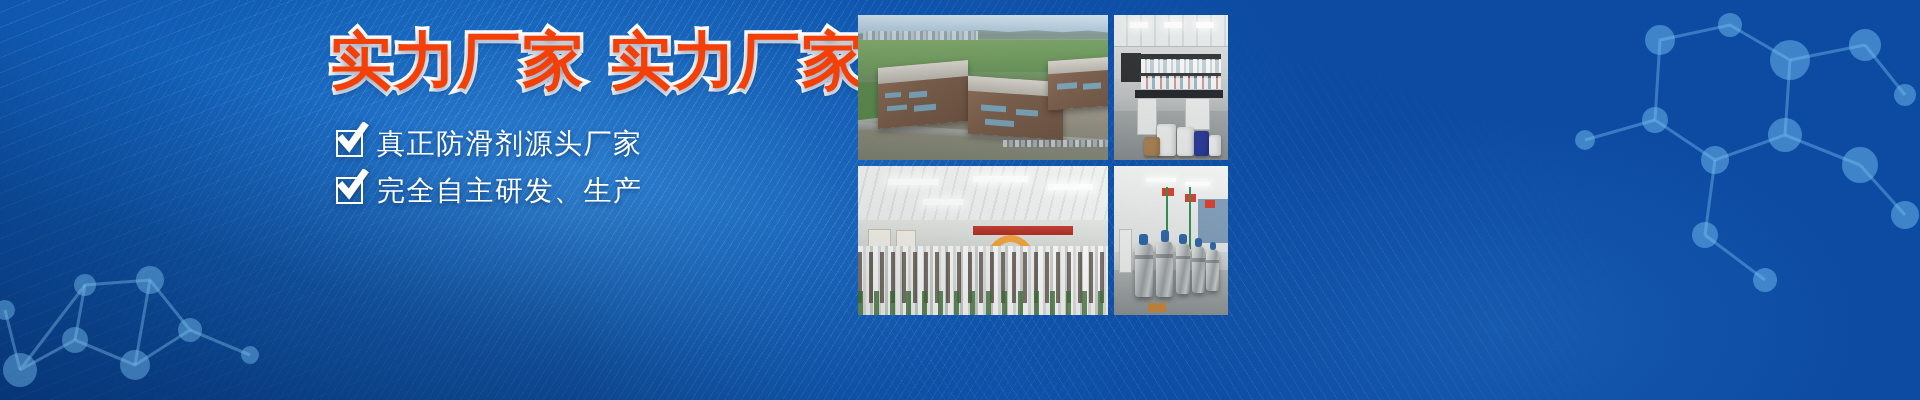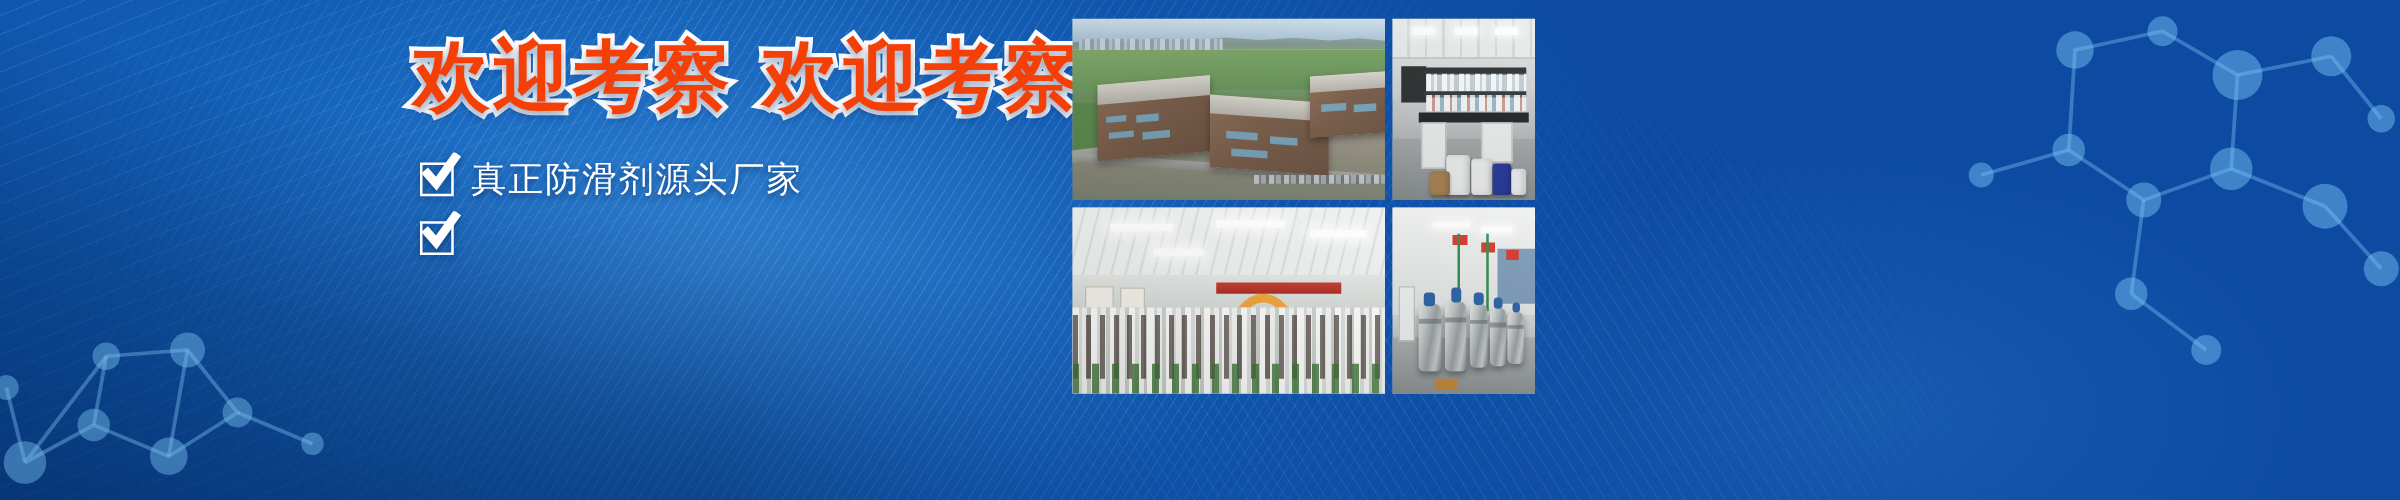--- a/index.html
+++ b/index.html
@@ -71,20 +71,21 @@
     text-shadow:0 4px 7px rgba(4,40,95,.45);
     font-family:"DejaVu Sans","Liberation Sans",sans-serif;
   }
   .bullets {
     position:absolute; left:336px; top:123px;
     display:flex; flex-direction:column; gap:6px;
   }
   .bullet {
     display:flex; align-items:center; gap:14px;
     height:41px;
+    justify-content:center;
   }
   .check-box {
     width:27px; height:27px;
     flex:0 0 27px;
     position:relative;
     border:2px solid #ffffff;
     filter:drop-shadow(0 2px 3px rgba(3,35,85,.55));
   }
   .check-box svg { position:absolute; left:-3px; top:-10px; width:34px; height:34px; }
   .bullet-text {
@@ -283,39 +284,40 @@
       <circle cx="345" cy="235" r="13"></circle>
         <circle cx="225" cy="140" r="10"></circle>
       <circle cx="545" cy="95" r="11"></circle>
         <circle cx="405" cy="280" r="12"></circle>
       <circle cx="545" cy="215" r="14"></circle>
     </g>
   </svg>
 
   <div class="content">
 
-    <div class="headline">欢迎考察  欢迎考察</div>
+    <div class="headline">实力厂家  实力厂家</div>
 
     <div class="bullets">
 
       <div class="bullet">
         <span class="check-box">
           <svg viewBox="0 0 34 34">
               <path d="M7 17 L14 25 L29 4" stroke="#ffffff" stroke-width="7" fill="none" stroke-linecap="square"></path>
             </svg>
         </span>
         <span class="bullet-text">真正防滑剂源头厂家</span>
       </div>
 
       <div class="bullet">
         <span class="check-box">
           <svg viewBox="0 0 34 34">
               <path d="M7 17 L14 25 L29 4" stroke="#ffffff" stroke-width="7" fill="none" stroke-linecap="square"></path>
             </svg>
         </span>
+        <span class="bullet-text">完全自主研发、生产</span>
       </div>
 
 
 
     </div>
   </div>
 
   <div class="photo-grid">
 
     <div class="photo ph-aerial">

